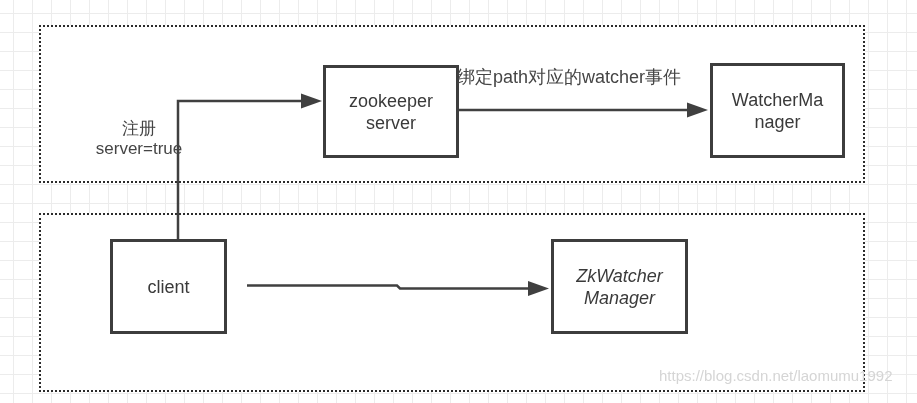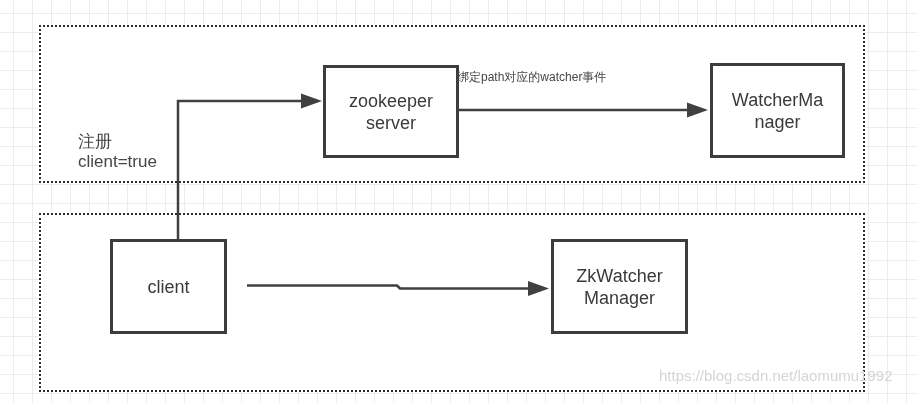--- a/index.html
+++ b/index.html
@@ -51,36 +51,35 @@
     align-items: center;
     justify-content: center;
     color: #3a3a3a;
     font-size: 18px;
     line-height: 22px;
     text-align: center;
   }
   .node.zookeeper-server  { left: 323px; top: 65px;  width: 136px; height: 93px; }
   .node.watcher-manager   { left: 710px; top: 63px;  width: 135px; height: 95px; }
   .node.client            { left: 110px; top: 239px; width: 117px; height: 95px; }
-  .node.zkwatcher-manager { left: 551px; top: 239px; width: 137px; height: 95px; }
+  .node.zkwatcher-manager { left: 551px; top: 239px; width: 137px; height: 95px; font-style: italic; }
 
   .edge-label {
     position: absolute;
     color: #454545;
-    font-size: 12px;
+    font-size: 18px;
     line-height: 20px;
     white-space: nowrap;
   }
   .edge-label.register {
     left: 78px; top: 119px;
     width: 122px;
     font-size: 17px;
-    text-align: left;
+    text-align: center;
     white-space: normal;
-    margin-top: 13px;
   }
   .edge-label.bind-path { left: 457px; top: 67px; }
   .edge-label.save-reg  { left: 269px; top: 250px; }
 
   .watermark {
     position: absolute;
     left: 659px; top: 367px;
     color: #d5d5d5;
     font-size: 15px;
     white-space: nowrap;
@@ -121,21 +120,21 @@
     <div>client</div>
   </div>
 
   <div class="node zkwatcher-manager">
     <div>ZkWatcher</div>
     <div>Manager</div>
   </div>
 
   <div class="edge-label register">
     <div>注册</div>
-    <div>client=true</div>
+    <div>server=true</div>
   </div>
 
   <div class="edge-label bind-path">绑定path对应的watcher事件</div>
 
 
   <div class="watermark">https://blog.csdn.net/laomumu1992</div>
 
 </div>
 
 </body></html>

